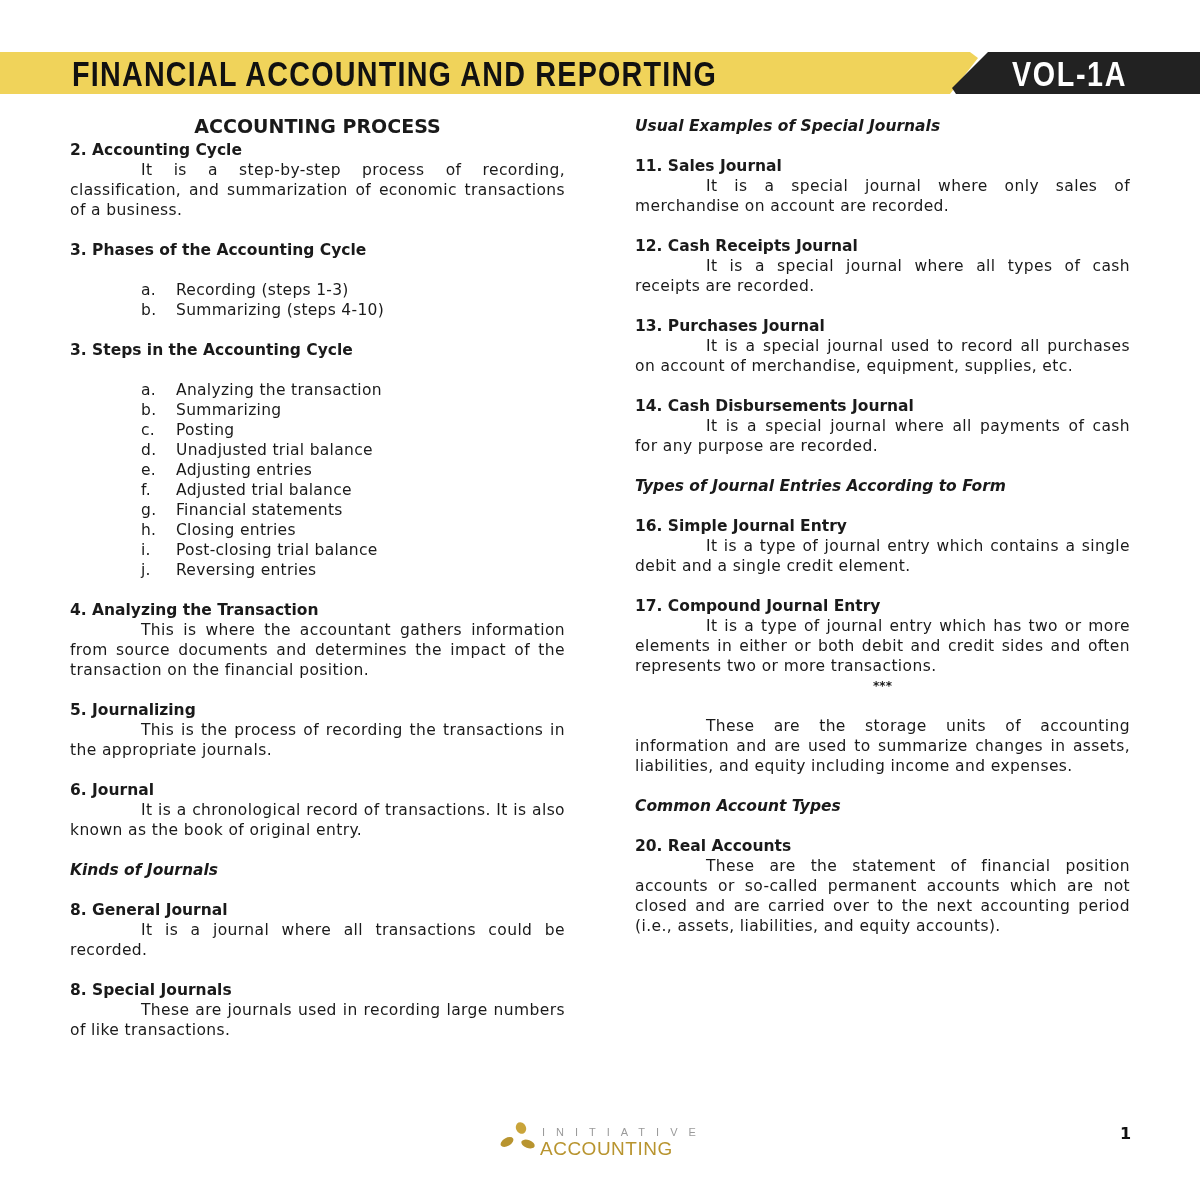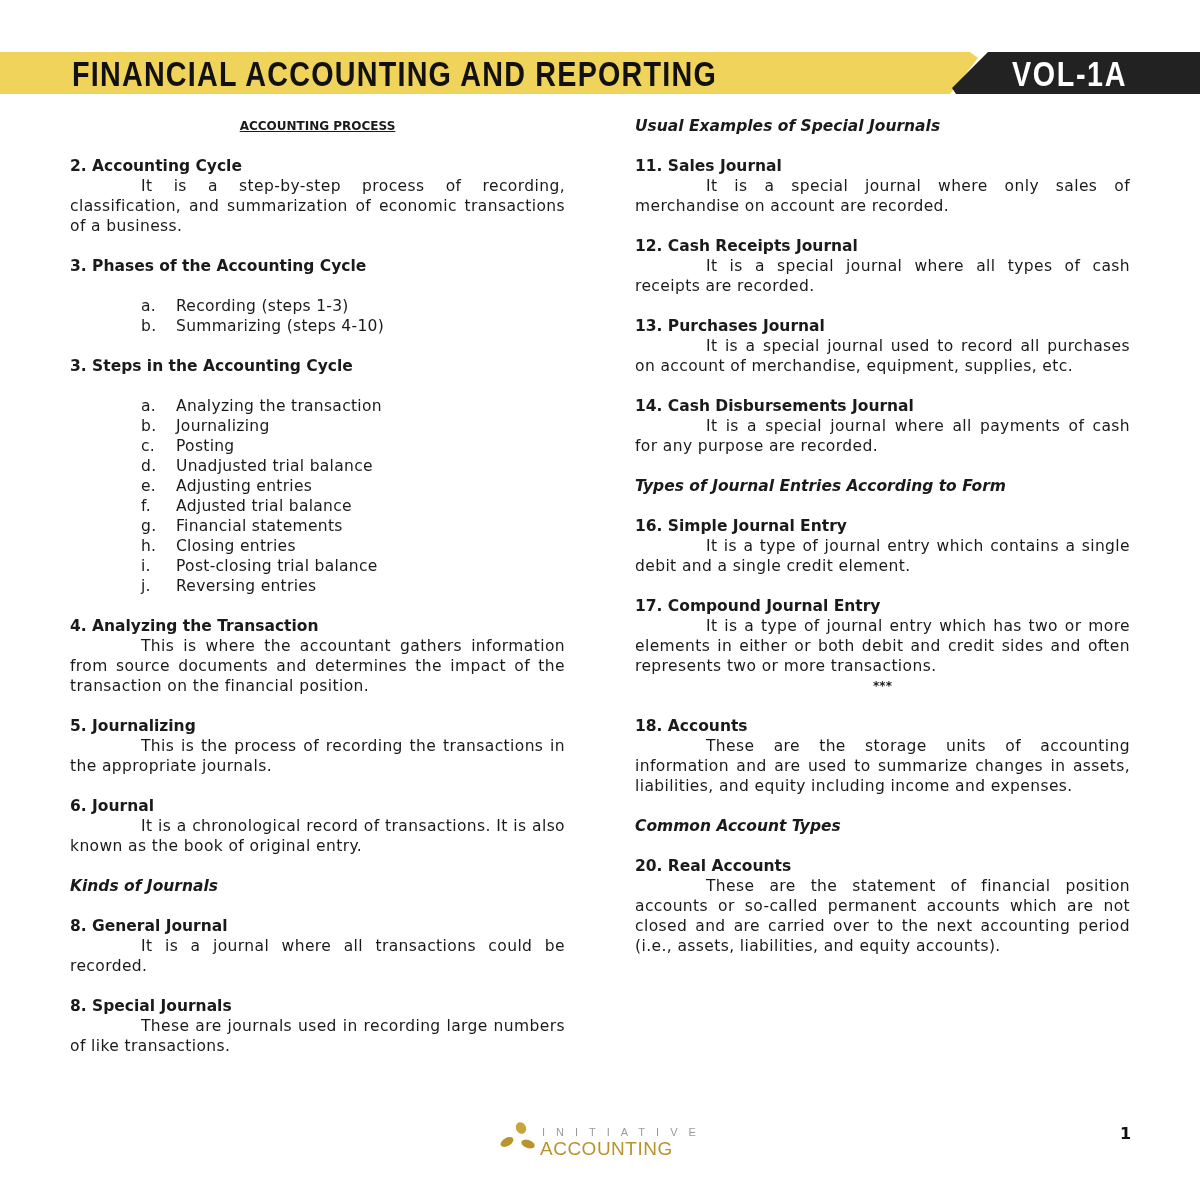--- a/index.html
+++ b/index.html
@@ -34,22 +34,22 @@
       transform: scaleX(0.82); transform-origin: left center;
       white-space: nowrap;
     }
 
     
     .col { position: absolute; top: 116px; width: 495px; font-size: 15.5px; line-height: 20px; }
     .col-left { left: 70px; }
     .col-right { left: 635px; }
 
     .sec-title-u {
-      text-align: center; font-weight: 700; text-decoration: underline; font-size: 12px;
-      height: 20px; margin-bottom: 20px;
+      text-align: center; font-weight: 700; font-size: 19px;
+      height: 20px; margin-bottom: 4px;
     }
     .sec-title-i {
       text-align: left; font-weight: 700; font-style: italic; font-size: 15.5px;
       height: 20px; margin-bottom: 20px;
     }
     .item { margin-bottom: 20px; }
     .item-head { font-weight: 700; height: 20px; }
     .item-body { text-align: justify; text-indent: 71px; letter-spacing: 0.4px; }
     .list { margin-top: 20px; padding-left: 71px; }
     .list-row { display: flex; height: 20px; letter-spacing: 0.3px; }
@@ -105,21 +105,21 @@
 
   <div class="item">
     <div class="item-head">3. Steps in the Accounting Cycle</div>
     <div class="list">
       <div class="list-row">
           <span class="list-marker">a.</span>
           <span>Analyzing the transaction</span>
         </div>
       <div class="list-row">
           <span class="list-marker">b.</span>
-          <span>Journalizing</span>
+          <span>Summarizing</span>
         </div>
       <div class="list-row">
           <span class="list-marker">c.</span>
           <span>Posting</span>
         </div>
       <div class="list-row">
           <span class="list-marker">d.</span>
           <span>Unadjusted trial balance</span>
         </div>
       <div class="list-row">
@@ -204,21 +204,20 @@
     <div class="item-body">It is a type of journal entry which contains a single debit and a single credit element.</div>
   </div>
   <div class="item">
     <div class="item-head">17. Compound Journal Entry</div>
     <div class="item-body">It is a type of journal entry which has two or more elements in either or both debit and credit sides and often represents two or more transactions.</div>
   </div>
 
   <div class="stars">***</div>
 
   <div class="item">
-    <div class="item-head">18. Accounts</div>
     <div class="item-body">These are the storage units of accounting information and are used to summarize changes in assets, liabilities, and equity including income and expenses.</div>
   </div>
 
   <div class="sec-title-i">Common Account Types</div>
 
   <div class="item">
     <div class="item-head">20. Real Accounts</div>
     <div class="item-body">These are the statement of financial position accounts or so-called permanent accounts which are not closed and are carried over to the next accounting period (i.e., assets, liabilities, and equity accounts).</div>
   </div>
 </div>

